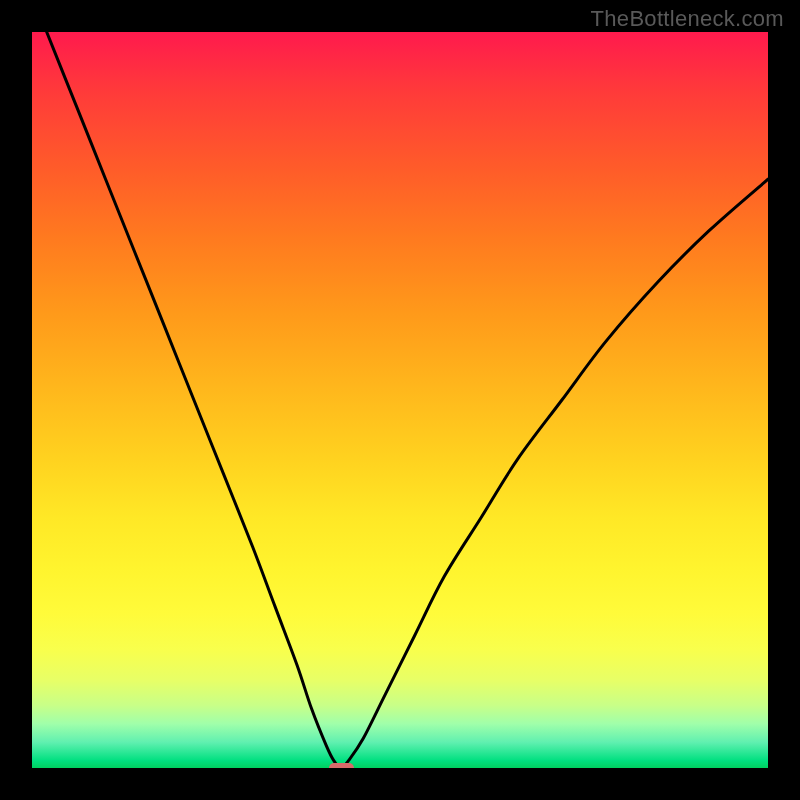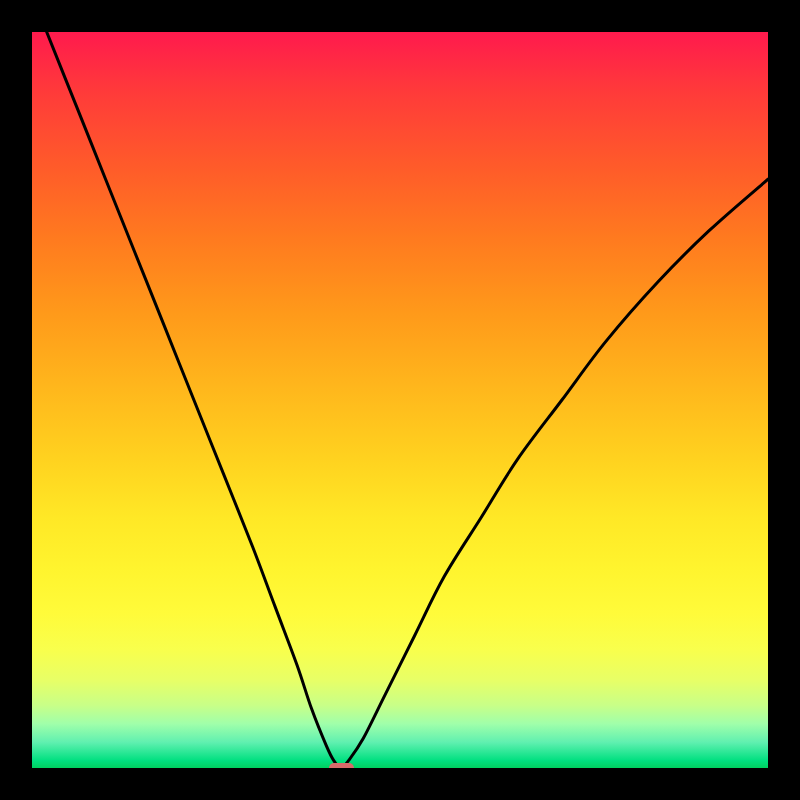--- a/index.html
+++ b/index.html
@@ -70,20 +70,21 @@
     font-size: 22px;
     letter-spacing: 0.3px;
     font-weight: 500;
   }
 </style>
 </head>
 <body>
 
 <div class="frame">
 
+  <div class="watermark">TheBottleneck.com</div>
 
   <div class="plot-area">
     <div class="gradient-bg"></div>
 
     <svg class="curve-layer" viewBox="0 0 736 736" preserveAspectRatio="none">
       <path id="curve-path" fill="none" stroke="#000000" stroke-width="3" stroke-linejoin="round" stroke-linecap="round" d="M 14.7 0.0 C 19.6 12.3, 34.3 49.1, 44.2 73.6 C 54.0 98.1, 63.8 122.7, 73.6 147.2 C 83.4 171.7, 93.2 196.3, 103.0 220.8 C 112.9 245.3, 122.7 269.9, 132.5 294.4 C 142.3 318.9, 152.1 343.5, 161.9 368.0 C 171.7 392.5, 181.5 417.1, 191.4 441.6 C 201.2 466.1, 212.2 493.1, 220.8 515.2 C 229.4 537.3, 235.5 554.5, 242.9 574.1 C 250.2 593.7, 258.8 615.8, 265.0 633.0 C 271.1 650.1, 274.8 663.6, 279.7 677.1 C 284.6 690.6, 290.7 705.3, 294.4 713.9 C 298.1 722.5, 299.3 725.0, 301.8 728.6 C 304.2 732.3, 306.7 736.0, 309.1 736.0 C 311.6 736.0, 312.8 733.5, 316.5 728.6 C 320.2 723.7, 325.1 717.6, 331.2 706.6 C 337.3 695.5, 344.7 679.6, 353.3 662.4 C 361.9 645.2, 372.9 623.1, 382.7 603.5 C 392.5 583.9, 401.1 564.3, 412.2 544.6 C 423.2 525.0, 436.7 505.4, 449.0 485.8 C 461.2 466.1, 472.3 446.5, 485.8 426.9 C 499.3 407.3, 515.2 387.6, 529.9 368.0 C 544.6 348.4, 558.1 328.7, 574.1 309.1 C 590.0 289.5, 608.4 268.6, 625.6 250.2 C 642.8 231.8, 658.7 215.9, 677.1 198.7 C 695.5 181.5, 726.2 155.8, 736.0 147.2"></path>
     </svg>
 
     <div id="min-marker" class="marker" style="left: 296.608px; top: 730.848px; width: 25.024px; height: 10.304px;"></div>
   </div>

